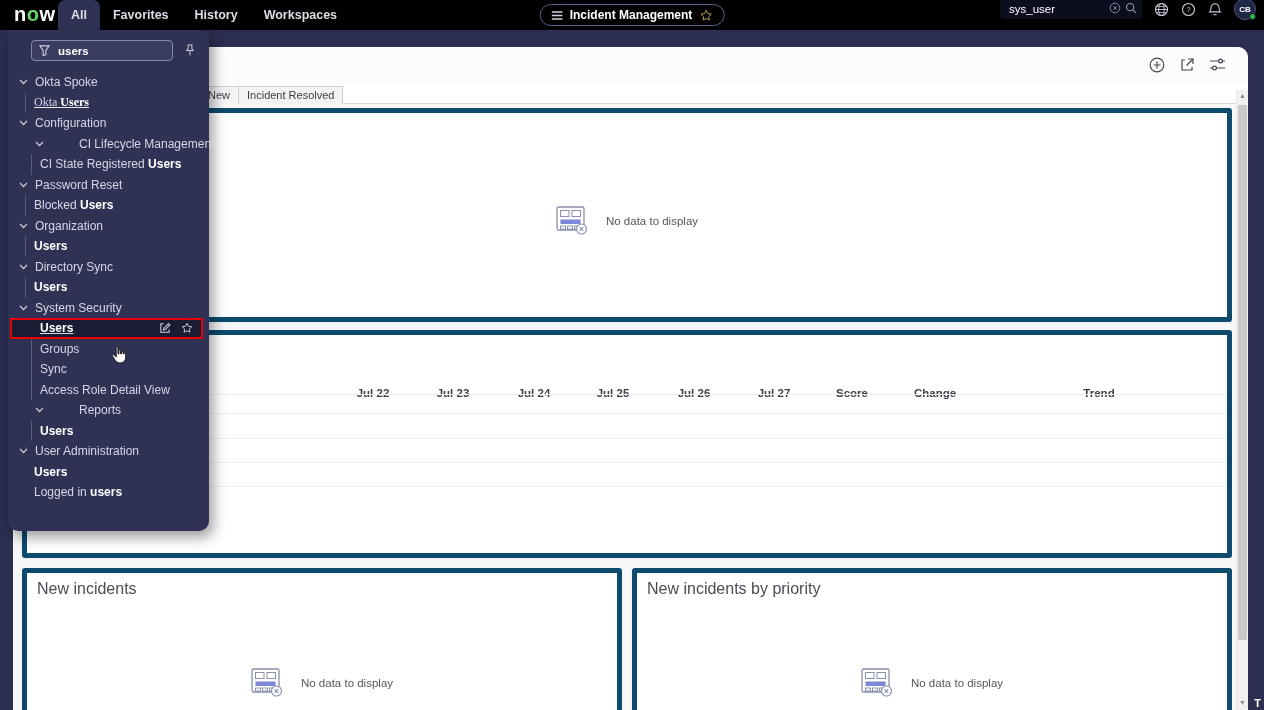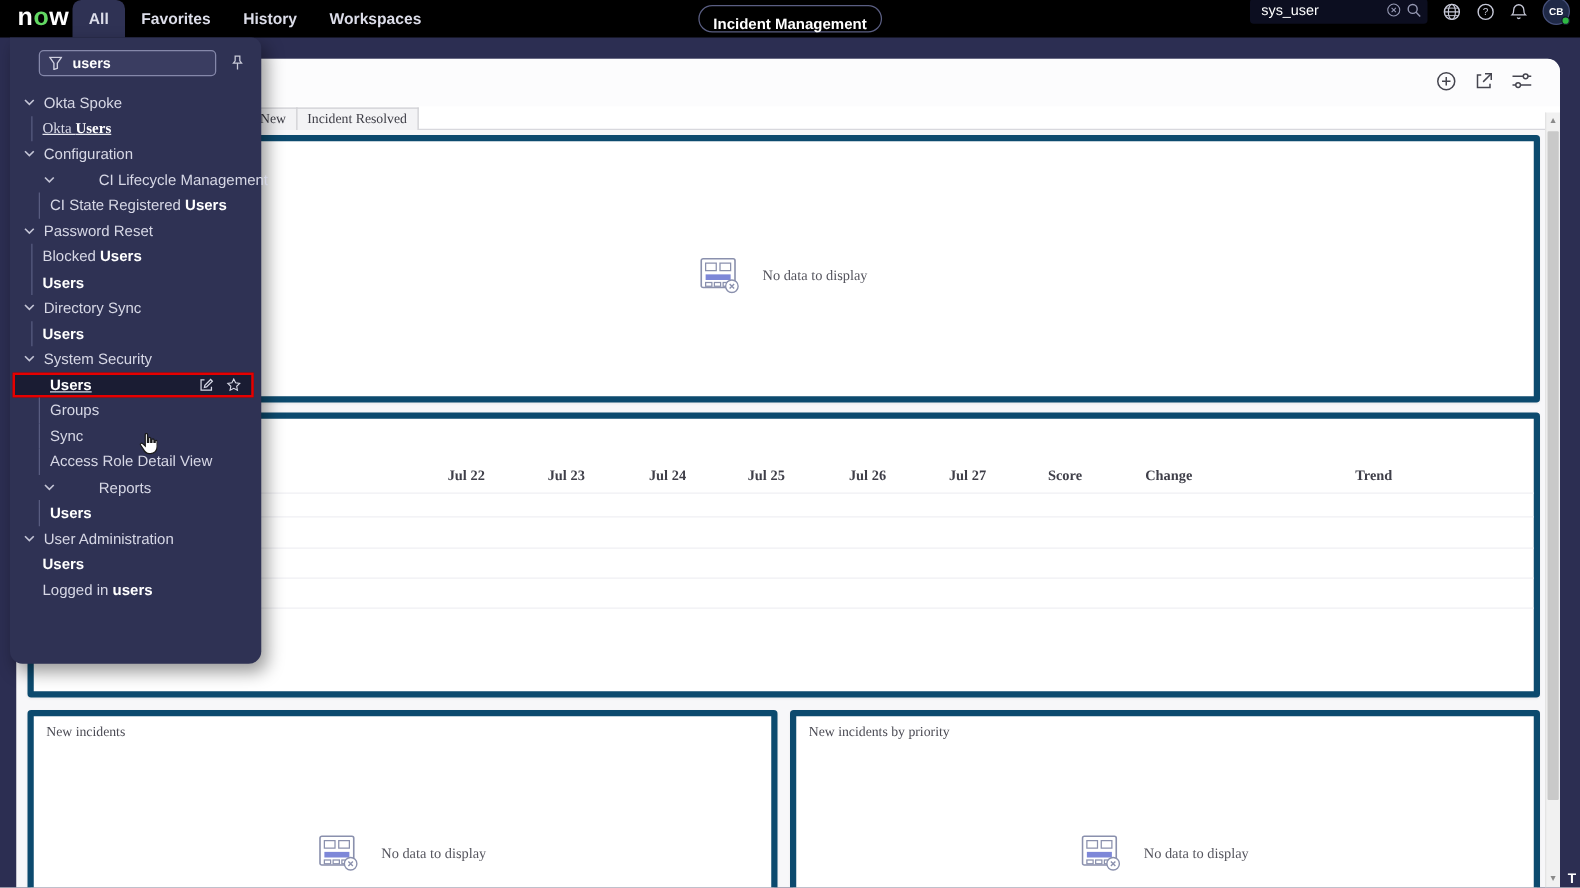--- a/index.html
+++ b/index.html
@@ -7,47 +7,47 @@
   body { font-family:"Liberation Sans", sans-serif; background:#2c2e52; position:relative; }
   .stage { position:absolute; inset:0; }
 
   
   .topnav { position:absolute; left:0; top:0; right:0; height:30px; background:#000000; z-index:40; }
   .logo { position:absolute; left:14px; top:3px; font-size:20px; font-weight:700; color:#fff; letter-spacing:.5px; }
   .logo .o { color:#63d963; }
   .nav-menu { position:absolute; left:58px; top:0; height:30px; display:flex; align-items:flex-end; }
   .nav-item { height:30px; line-height:30px; padding:0 13px; color:#dcdde9; font-size:12.5px; font-weight:600; cursor:pointer; }
   .nav-item.active { background:#2f3254; border-radius:7px 7px 0 0; }
-  .ctx-pill { position:absolute; left:50%; top:4px; transform:translateX(-50%); height:22px; display:flex; align-items:center; gap:7px; border:1px solid #5a5e82; border-radius:12px; padding:0 11px; color:#fff; font-size:12px; font-weight:700;flex-direction:column; }
+  .ctx-pill { position:absolute; left:50%; top:4px; transform:translateX(-50%); height:22px; display:flex; align-items:center; gap:7px; border:1px solid #5a5e82; border-radius:12px; padding:0 11px; color:#fff; font-size:12px; font-weight:700; }
   .ctx-pill svg { display:block; }
   .nav-right { position:absolute; right:8px; top:0; height:18px; display:flex; align-items:center; gap:12px; }
   .nav-search { width:142px; height:20px; background:#0c0e20; border:none; border-radius:3px; color:#fff; font-size:11.5px; padding:0 34px 0 9px; font-family:"Liberation Sans",sans-serif; }
   .nav-search-wrap { position:relative; }
   .nav-search-icons { position:absolute; right:5px; top:3px; display:flex; gap:4px; color:#9699b3; }
   .nav-ico { color:#c7c9d8; display:flex; align-items:center; cursor:pointer; }
   .avatar { position:relative; width:22px; height:22px; border-radius:50%; background:#1f2947; border:1.5px solid #46507a; color:#fff; font-size:8px; font-weight:700; display:flex; align-items:center; justify-content:center; cursor:pointer; }
   .avatar .dot { position:absolute; right:-1px; bottom:-1px; width:7px; height:7px; border-radius:50%; background:#2fb844; border:1px solid #14162d; }
 
   
-  .canvas { position:absolute; left:13px; top:47px; right:16px; bottom:0; background:#f7f7f9; border-radius:10px 10px 0 0; overflow:hidden; z-index:10;font-family:Liberation Serif, serif; }
+  .canvas { position:absolute; left:13px; top:47px; right:16px; bottom:0; background:#f7f7f9; border-radius:10px 10px 0 0; overflow:hidden; z-index:10; }
   .canvas-header { position:absolute; left:0; top:0; right:0; height:38px; background:#fcfcfd; border-radius:10px 10px 0 0; }
   .hd-icons { position:absolute; top:10px; right:22px; display:flex; gap:14px; color:#45454f; }
   .hd-icons span { cursor:pointer; display:flex; }
   .tabstrip { position:absolute; left:0; top:38px; right:0; height:19px; background:#fff; border-bottom:1px solid #d8d8dd; }
   .tabs { position:absolute; left:186px; top:1px; display:flex; }
   .tab { height:18px; line-height:16px; background:#f3f3f5; border:1px solid #cfcfd4; border-bottom:none; padding:0 8px; font-size:11px; color:#3c3c45; cursor:pointer; }
   .tab + .tab { margin-left:-1px; }
 
   .card { position:absolute; background:#fff; border:5px solid #0c4a6e; border-radius:3px; box-shadow:0 1px 2px rgba(0,0,0,.05); }
-  .card-title { position:absolute; left:10px; top:7px; font-size:11px; color:#4c4c55; }
+  .card-title { position:absolute; left:10px; top:7px; font-size:16px; color:#4c4c55; }
   .empty { display:flex; align-items:center; gap:18px; }
   .empty .txt { font-size:11.5px; color:#55555e; }
   .empty-center { position:absolute; left:0; right:0; display:flex; justify-content:center; }
 
-  .thead-cell { position:absolute; top:40px; transform:translateX(-50%); font-size:11.5px; font-weight:700; color:#3f3f49; white-space:nowrap; }
+  .thead-cell { position:absolute; top:52px; transform:translateX(-50%); font-size:11.5px; font-weight:700; color:#3f3f49; white-space:nowrap; }
   .rowline { position:absolute; left:0; right:0; height:1px; background:#f0f0f3; }
 
   
   .sb { position:absolute; top:43px; right:0; bottom:0; width:12px; background:#f1f1f1; border-left:1px solid #e4e4e4; }
   .sb .thumb { position:absolute; left:1px; right:1px; top:15px; height:535px; background:#c9c9c9; border-radius:1px; }
   .sb .arr { position:absolute; left:0; right:0; text-align:center; font-size:7px; color:#8a8a8a; line-height:10px; cursor:pointer; }
   .sb .up { top:1px; } .sb .down { bottom:2px; }
 
   .overflow-t { position:absolute; right:3px; bottom:1px; color:#fff; font-size:11px; font-weight:700; z-index:45; }
 
@@ -318,20 +318,28 @@
             <svg width="9" height="6" viewBox="0 0 9 6">
               <polyline points="1,1 4.5,4.5 8,1" fill="none" stroke="currentColor" stroke-width="1.3"></polyline>
             </svg>
           </span>
           <span class="segs"><span class="seg">Password Reset</span></span>
         </div>
         <div class="mrow i0">
           <span class="vbar"></span>
           <span class="segs"><span class="seg">Blocked </span><span class="seg b">Users</span></span>
         </div>
+        <div class="mrow g0">
+          <span class="chev">
+            <svg width="9" height="6" viewBox="0 0 9 6">
+              <polyline points="1,1 4.5,4.5 8,1" fill="none" stroke="currentColor" stroke-width="1.3"></polyline>
+            </svg>
+          </span>
+          <span class="segs"><span class="seg">Organization</span></span>
+        </div>
         <div class="mrow i0">
           <span class="vbar"></span>
           <span class="segs"><span class="seg b">Users</span></span>
         </div>
         <div class="mrow g0">
           <span class="chev">
             <svg width="9" height="6" viewBox="0 0 9 6">
               <polyline points="1,1 4.5,4.5 8,1" fill="none" stroke="currentColor" stroke-width="1.3"></polyline>
             </svg>
           </span>

